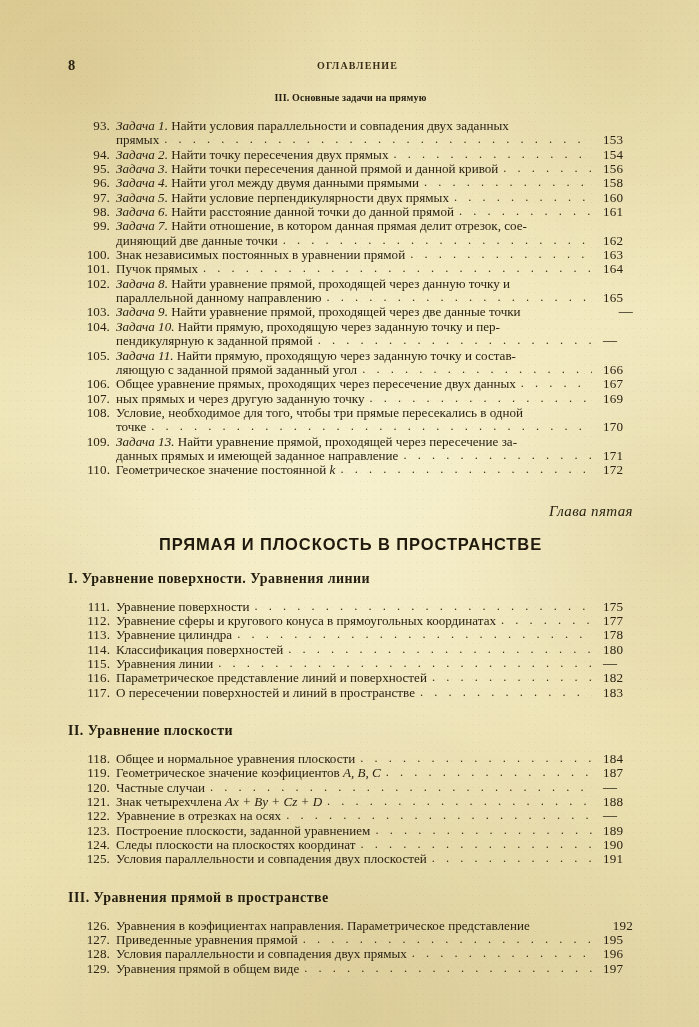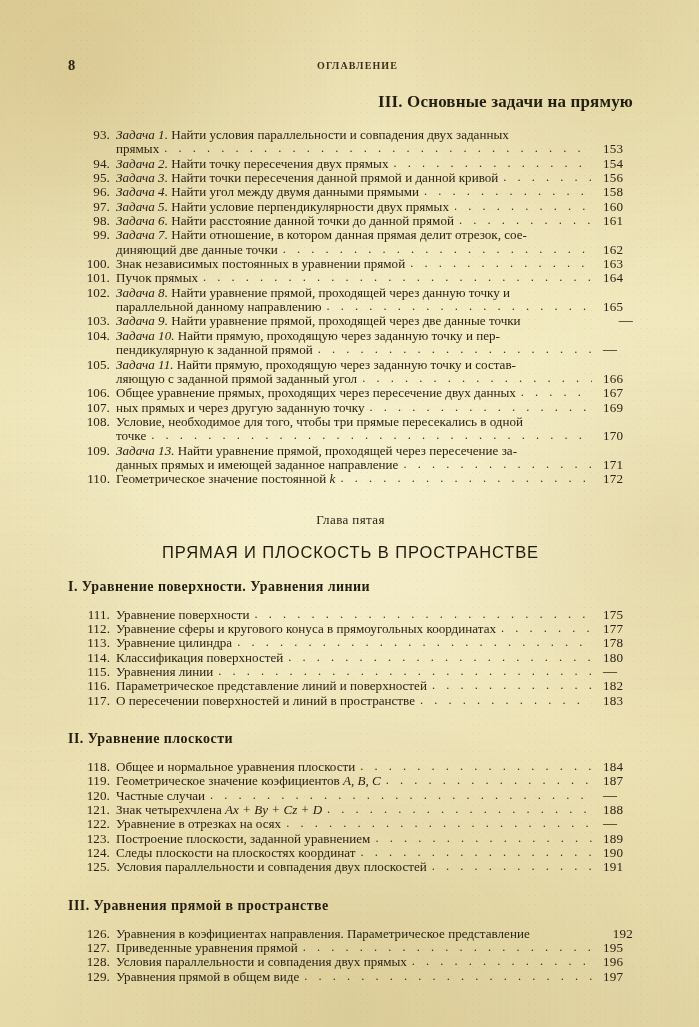--- a/index.html
+++ b/index.html
@@ -81,36 +81,37 @@
     text-align: center;
     font-size: 10px;
     letter-spacing: 1.1px;
     font-weight: bold;
     color: #3a3019;
     transform: translateX(8px);
   }
 
   
   .sec-head {
-    text-align: right;
-    font-size: 17px;
+    text-align: center;
+    font-size: 10px;
     font-weight: bold;
     letter-spacing: .15px;
     color: #241e10;
   }
   .chap-label {
-    text-align: center;
-    font-size: 13px;
+    text-align: right;
+    font-size: 15px;
+    font-style: italic;
     letter-spacing: .4px;
     color: #2b2414;
   }
   .chap-title {
     text-align: center;
     font-size: 16.5px;
-    font-weight: normal;
+    font-weight: bold;
     letter-spacing: .9px;
     font-family: "Liberation Sans", "DejaVu Sans", sans-serif;
     color: #201a0e;
   }
   .sub-head {
     text-align: left;
     font-size: 14px;
     font-weight: bold;
     letter-spacing: .45px;
     color: #241e10;

